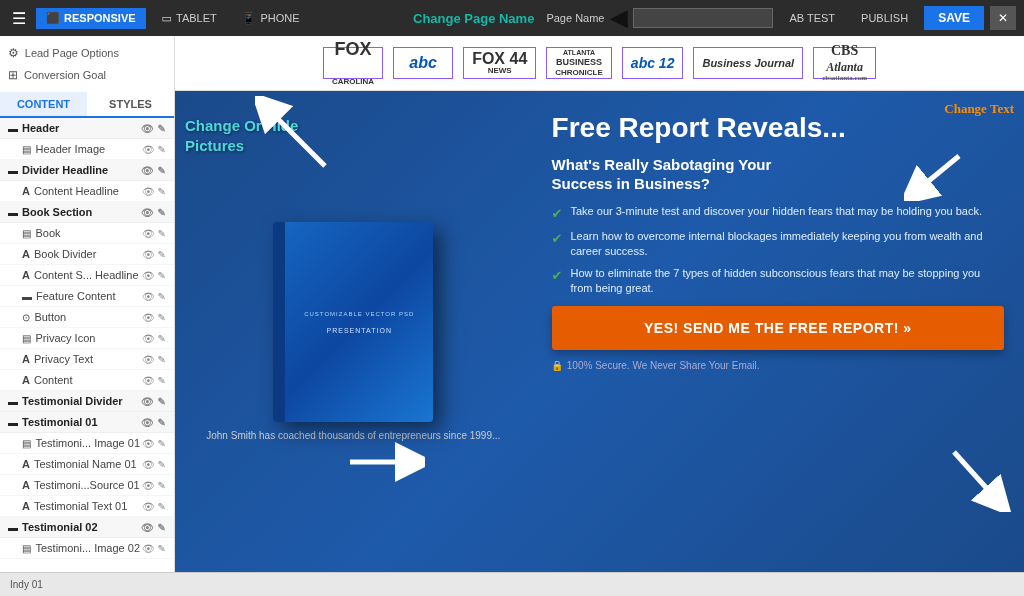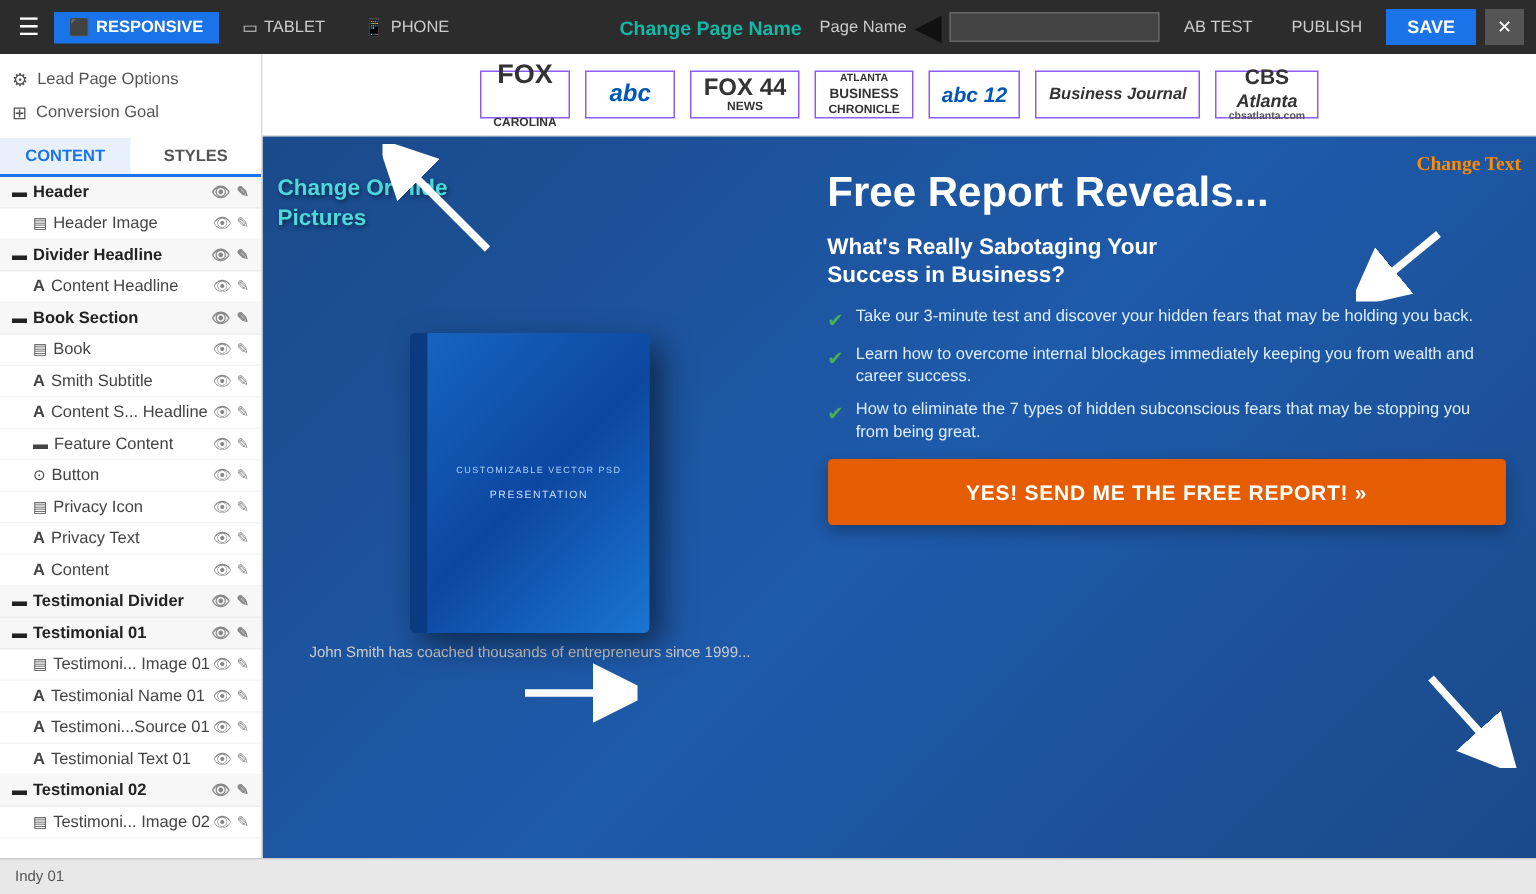--- a/index.html
+++ b/index.html
@@ -200,21 +200,21 @@
     <div class="sub-item">
       <span style="margin-right:4px;font-size:10px;">▤</span>
       <span>Book</span>
       <span style="margin-left:auto;display:flex;gap:3px;font-size:10px;color:#888;">
         <span>👁</span>
         <span>✎</span>
       </span>
     </div>
     <div class="sub-item">
       <span style="margin-right:4px;font-size:11px;font-weight:bold;">A</span>
-      <span>Smith Subtitle</span>
+      <span>Book Divider</span>
       <span style="margin-left:auto;display:flex;gap:3px;font-size:10px;color:#888;">
         <span>👁</span>
         <span>✎</span>
       </span>
     </div>
     <div class="sub-item">
       <span style="margin-right:4px;font-size:11px;font-weight:bold;">A</span>
       <span>Content S... Headline</span>
       <span style="margin-left:auto;display:flex;gap:3px;font-size:10px;color:#888;">
         <span>👁</span>
@@ -345,21 +345,21 @@
         <span style="font-size:7px;">ATLANTA</span>
         <span style="font-size:9px;font-weight:bold;">BUSINESS</span>
         <span style="font-size:8px;font-weight:bold;">CHRONICLE</span>
       </div>
       <div class="logo-item" style="font-style:italic;font-size:14px;font-weight:bold;color:#0057b8;">
         <span>abc 12</span>
       </div>
       <div class="logo-item" style="font-style:italic;font-weight:bold;font-size:11px;">
         <span>Business Journal</span>
       </div>
-      <div class="logo-item" style="flex-direction:column;line-height:1.2;text-align:center;">
+      <div class="logo-item" style="flex-direction:column;line-height:1.2;text-align:center;font-family:Liberation Serif, serif;">
         <span style="font-size:14px;font-weight:bold;">CBS</span>
         <span style="font-size:12px;font-style:italic;">Atlanta</span>
         <span style="font-size:7px;color:#555;">cbsatlanta.com</span>
       </div>
     </div>
 
     <div class="blue-section">
 
       <div class="left-panel">
 
@@ -428,20 +428,21 @@
             <span>Learn how to overcome internal blockages immediately keeping you from wealth and career success.</span>
           </li>
           <li>
             <span class="bullet-check">✔</span>
             <span>How to eliminate the 7 types of hidden subconscious fears that may be stopping you from being great.</span>
           </li>
         </ul>
 
         <button class="cta-button">YES! SEND ME THE FREE REPORT! »</button>
 
+        <div class="secure-text">🔒  100% Secure. We Never Share Your Email.</div>
       </div>
     </div>
 
   </div>
 </div>
 
 <div class="status-bar">
   <span>Indy 01</span>
 </div>
 

